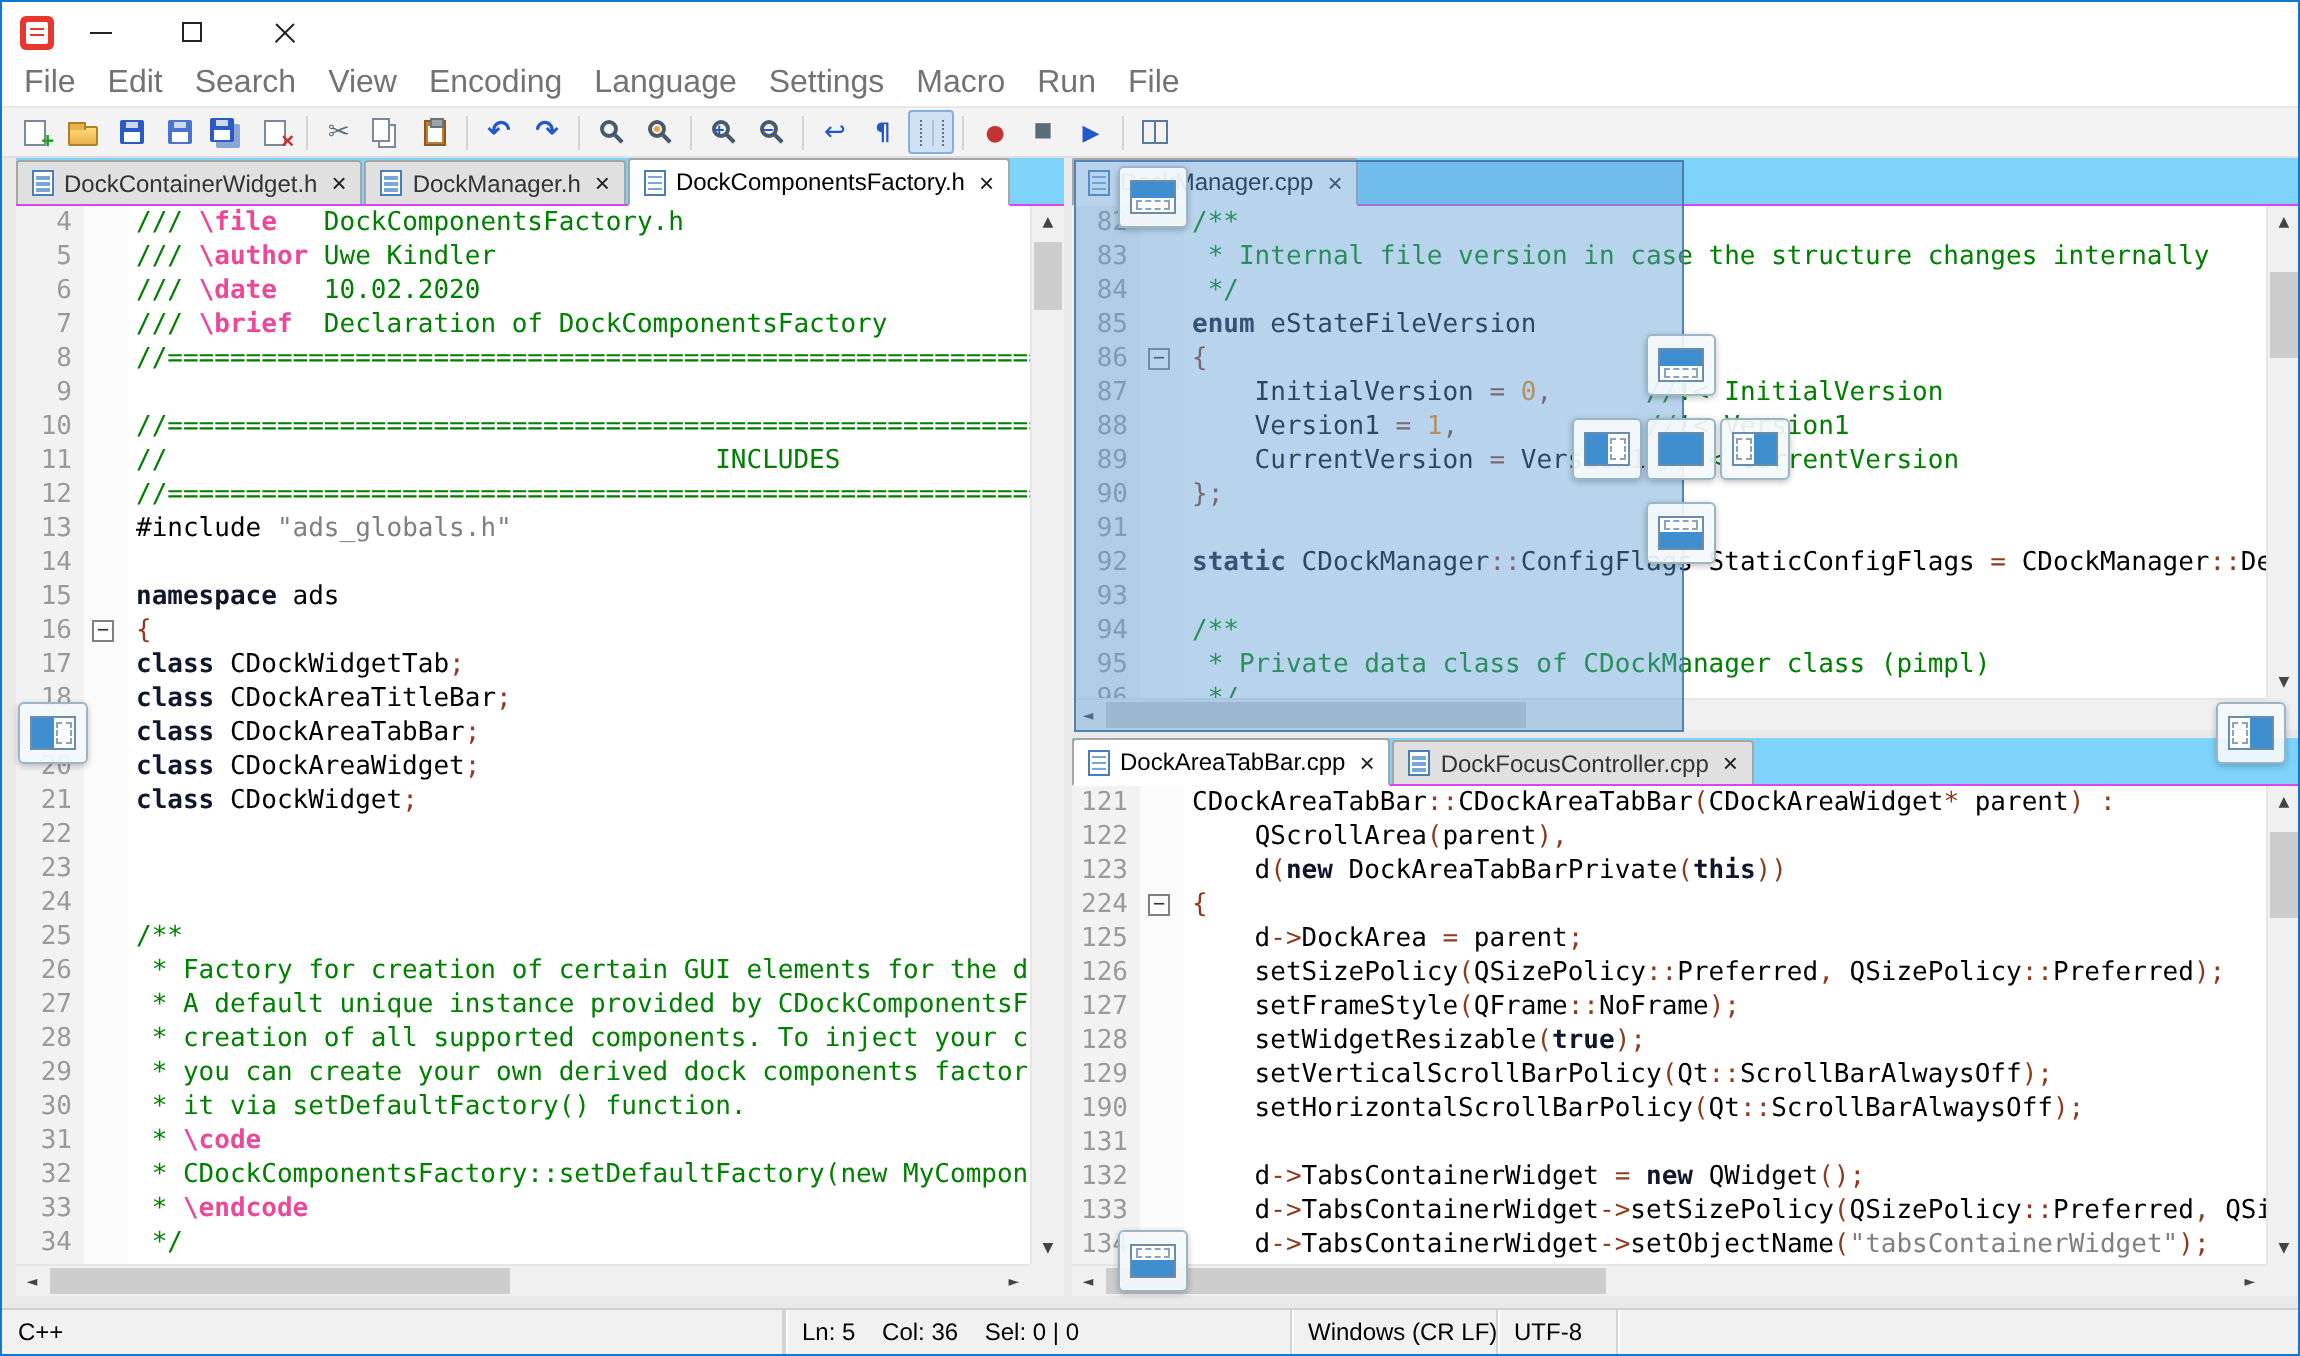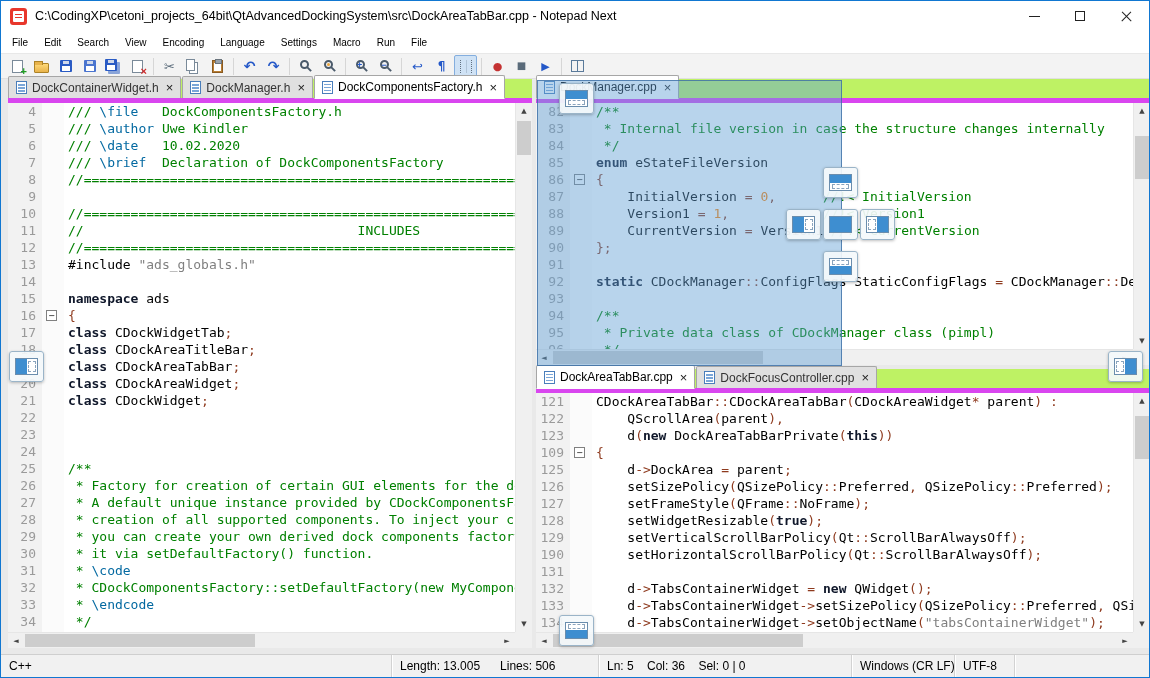--- a/index.html
+++ b/index.html
@@ -14,21 +14,21 @@
   .title{font-size:12.5px;color:#000;margin-left:8px;flex:1;white-space:nowrap;overflow:hidden}
   .win-controls{display:flex;height:100%;flex:none}
   .win-btn{width:46px;display:flex;align-items:center;justify-content:center}
   .glyph-min{width:11px;height:1px;background:#222}
   .glyph-max{width:10px;height:10px;border:1px solid #222}
   .glyph-close{width:11px;height:11px;position:relative}
   .glyph-close::before,.glyph-close::after{content:"";position:absolute;left:-1px;right:-1px;top:5px;height:1.4px;background:#222}
   .glyph-close::before{transform:rotate(45deg)}.glyph-close::after{transform:rotate(-45deg)}
   
   .menubar{height:22px;background:#fff;display:flex;align-items:center;padding-left:3px}
-  .menu-item{padding:2px 8px;font-size:10px;color:#000000}
+  .menu-item{padding:2px 8px;font-size:16px;color:#737373}
   
   .toolbar{height:26px;background:#f3f3f3;border-top:1px solid #e8e8e8;border-bottom:1px solid #e0e0e0;
            display:flex;align-items:center;padding-left:5px;gap:1px}
   .tbtn{width:23px;height:22px;display:flex;align-items:center;justify-content:center;border:1px solid transparent;border-radius:2px;flex:none}
   .tbtn.pressed{background:#cfe2f5;border-color:#84aede}
   .tb-sep{width:1px;height:17px;background:#d6d6d6;margin:0 3px;flex:none}
   .ti{display:inline-flex;align-items:center;justify-content:center;line-height:1;font-family:"DejaVu Sans",sans-serif}
   .ti-scissors{color:#5a6b7a;font-size:13px}
   .ti-undo,.ti-redo{color:#2458c8;font-weight:bold;font-size:14px}
   .ti-word-wrap{color:#2458c8;font-size:13px}
@@ -60,38 +60,38 @@
   .ti-grid{width:13px;height:12px;border:1px solid #5a7a9a;
      background:linear-gradient(to right,transparent 5px,#5a7a9a 5px,#5a7a9a 6px,transparent 6px)}
   
   .central{position:absolute;left:0;top:78px;right:0;bottom:23px;background:#e9e9e9}
   .panel{position:absolute;display:flex;flex-direction:column;background:#fff}
   #panel-left{left:7px;top:0;width:524px;height:569px}
   #panel-top_right{left:535px;top:0;width:614px;height:286px}
   #panel-bottom_right{left:535px;top:290px;width:614px;height:279px}
   .splitter-v{position:absolute;left:531px;top:0;width:4px;height:569px;background:#e9e9e9}
   .splitter-h{position:absolute;left:535px;top:286px;width:614px;height:4px;background:#e9e9e9}
-  .tabbar{height:24px;background:#bef264;display:flex;align-items:flex-end;flex:none;border-bottom:5px solid #d946ef}
+  .tabbar{height:24px;background:#7dd3fc;display:flex;align-items:flex-end;flex:none;border-bottom:1px solid #d946ef}
   .tab{display:flex;align-items:center;gap:5px;height:22px;padding:0 7px;background:#e0e0e0;
        border:1px solid #a6a6a6;border-bottom:none;border-radius:2px 2px 0 0;margin-right:1px;
        font-size:12px;color:#333;white-space:nowrap;flex:none}
   .tab.active{background:#fff;height:24px;color:#000;margin-bottom:-1px;border-bottom:1px solid #fff}
   .doc-ico{width:11px;height:13px;border:1px solid #4a7ebb;background:#fff;position:relative;flex:none}
   .doc-ico::before{content:"";position:absolute;left:1px;top:2px;right:1px;height:1.5px;background:#7aa6d8;box-shadow:0 3px 0 #7aa6d8,0 6px 0 #7aa6d8}
   .tab-close{font-size:13px;color:#222;line-height:1;margin-left:2px}
   .editor-body{flex:1;display:flex;background:#fff;overflow:hidden;position:relative}
   .margin-nums{width:34px;background:#f2f2f2;color:#9a9a9a;font:13px/17px "DejaVu Sans Mono",monospace;
                text-align:right;padding-right:6px;flex:none;overflow:hidden}
   .margin-fold{width:22px;background:#fbfbfb;flex:none;overflow:hidden}
   .fl{height:17px;position:relative}
   .fold-box{position:absolute;left:4px;top:3px;width:11px;height:11px;border:1px solid #808080;background:#fff;
             color:#333;font:10px/9px "DejaVu Sans Mono",monospace;text-align:center}
   .code{flex:1;font:13px/17px "DejaVu Sans Mono",monospace;white-space:pre;overflow:hidden;color:#000;padding-left:4px}
   .cl-line{height:17px}
-  .s-cm{color:#008000}.s-cd{color:#0369a1;font-weight:normal}
+  .s-cm{color:#008000}.s-cd{color:#ec4899;font-weight:bold}
   .s-kw{color:#0f172a;font-weight:bold}.s-pp{color:#000000}
   .s-st{color:#808080}.s-nu{color:#ff8000}.s-op{color:#8e3a1e}
   .s-ty{color:#000;font-weight:normal}.s-id{color:#000}
   
   .vscroll{width:17px;flex:none;background:#f0f0f0;position:relative;border-left:1px solid #e6e6e6}
   .sb-arrow{position:absolute;display:flex;align-items:center;justify-content:center;color:#444;
             font-family:"DejaVu Sans",sans-serif;font-size:7px}
   .sb-arrow.up{left:0;right:0;top:0;height:16px}
   .sb-arrow.down{left:0;right:0;bottom:0;height:16px}
   .sb-arrow.left{top:0;bottom:0;left:0;width:16px}
@@ -122,21 +122,20 @@
   .ind.l .win::after{content:"";position:absolute;left:12px;right:1px;top:2px;bottom:2px;border:1px dashed #8aa4bd}
   .ind.r .win::after{content:"";position:absolute;left:1px;right:12px;top:2px;bottom:2px;border:1px dashed #8aa4bd}
 </style>
 </head>
 <body>
 
 <div class="window">
 
   <div class="titlebar">
     <span class="app-icon"></span>
-    <span class="title">C:\CodingXP\cetoni_projects_64bit\QtAdvancedDockingSystem\src\DockAreaTabBar.cpp - Notepad Next</span>
     <div class="win-controls">
       <div class="win-btn">
           <span class="glyph-min"></span>
         </div>
       <div class="win-btn">
           <span class="glyph-max"></span>
         </div>
       <div class="win-btn">
           <span class="glyph-close"></span>
         </div>
@@ -417,21 +416,21 @@
             <span class="doc-ico"></span>
             <span class="tab-label">DockFocusController.cpp</span>
             <span class="tab-close">×</span>
           </div>
         </div>
       <div class="editor-body">
         <div class="margin-nums">
             <div class="cl-line">121</div>
             <div class="cl-line">122</div>
             <div class="cl-line">123</div>
-            <div class="cl-line">109</div>
+            <div class="cl-line">224</div>
             <div class="cl-line">125</div>
             <div class="cl-line">126</div>
             <div class="cl-line">127</div>
             <div class="cl-line">128</div>
             <div class="cl-line">129</div>
             <div class="cl-line">190</div>
             <div class="cl-line">131</div>
             <div class="cl-line">132</div>
             <div class="cl-line">133</div>
             <div class="cl-line">134</div>
@@ -499,21 +498,20 @@
   <div class="ind l" style="left:8px;top:350px">
       <div class="win"></div>
     </div>
   <div class="ind r" style="left:1107px;top:350px">
       <div class="win"></div>
     </div>
 
   <div class="statusbar">
     <div class="sb-sec" style="width:390px">C++</div>
     <div class="sb-div"></div>
-    <div class="sb-sec" style="width:206px">Length: 13.005      Lines: 506</div>
     <div class="sb-div"></div>
     <div class="sb-sec" style="width:252px">Ln: 5    Col: 36    Sel: 0 | 0</div>
     <div class="sb-div"></div>
     <div class="sb-sec" style="width:102px">Windows (CR LF)</div>
     <div class="sb-div"></div>
     <div class="sb-sec" style="width:59px">UTF-8</div>
     <div class="sb-div"></div>
   </div>
 
 </div>

